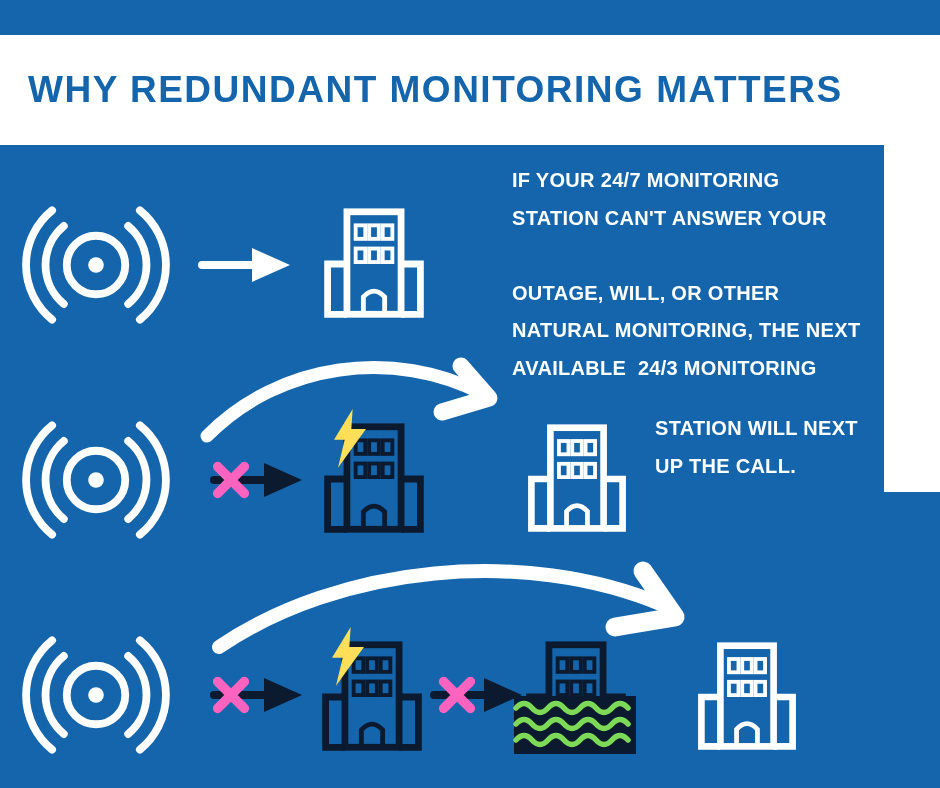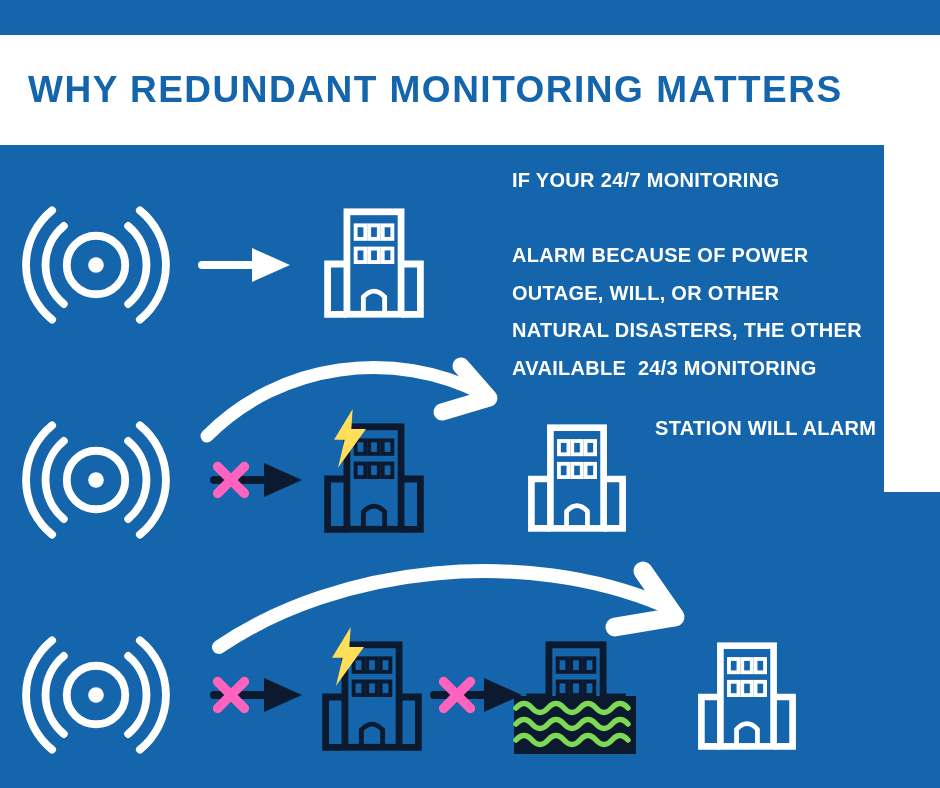--- a/index.html
+++ b/index.html
@@ -72,25 +72,26 @@
         <polygon points="34,0 6,46 22,46 12,88 54,30 32,30" fill="currentColor"></polygon>
       </symbol>
     </defs>
   </svg>
 
   <div class="white-band"></div>
   <div class="right-strip"></div>
   <h1 class="title">WHY REDUNDANT MONITORING MATTERS</h1>
 
   <div class="bline" style="left:512px;top:168px">IF YOUR 24/7 MONITORING</div>
-  <div class="bline" style="left:512px;top:243px">ALARM BECAUSE OF POWER</div>
+  <div class="bline" style="left:512px;top:206px">STATION CAN'T ANSWER YOUR</div>
   <div class="bline" style="left:512px;top:281px">OUTAGE, WILL, OR OTHER</div>
-  <div class="bline" style="left:512px;top:318px">NATURAL DISASTERS, THE OTHER</div>
+  <div class="bline" style="left:512px;top:318px">NATURAL MONITORING, THE NEXT</div>
   <div class="bline" style="left:512px;top:356px">AVAILABLE  24/3 MONITORING</div>
-  <div class="bline" style="left:655px;top:416px">STATION WILL ALARM</div>
+  <div class="bline" style="left:655px;top:416px">STATION WILL NEXT</div>
+  <div class="bline" style="left:655px;top:454px">UP THE CALL.</div>
 
   <svg class="abs white-icon" style="left:18px;top:205px;width:156px;height:120px">
       <use href="#sym-alarm"></use>
     </svg>
   <svg class="abs white-icon" style="left:198px;top:241px;width:96px;height:48px">
       <use href="#sym-arrow"></use>
     </svg>
   <svg class="abs white-icon" style="left:316px;top:206px;width:116px;height:116px">
       <use href="#sym-building"></use>
     </svg>

